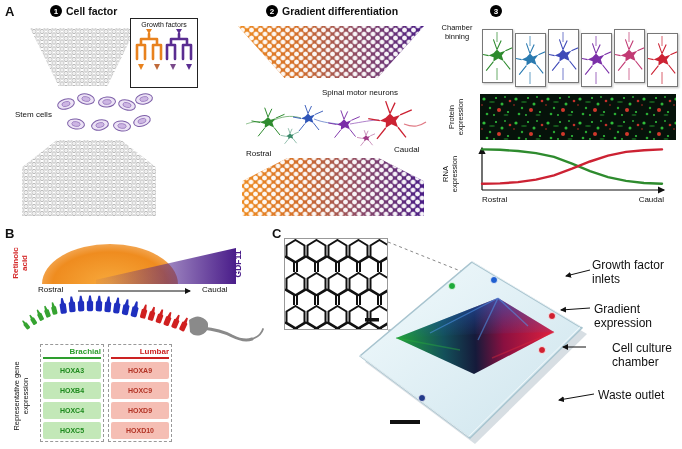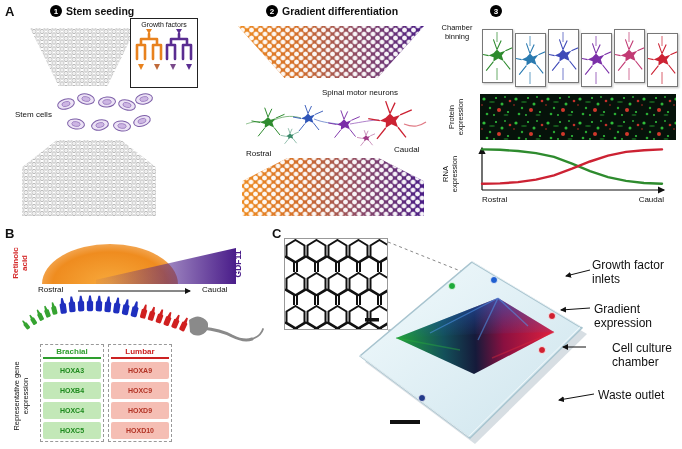--- a/index.html
+++ b/index.html
@@ -97,21 +97,21 @@
         <stop offset="0" stop-color="rgba(40,110,220,0.85)"></stop>
           <stop offset="1" stop-color="rgba(40,110,220,0)"></stop>
       </linearGradient>
     </defs>
   </svg>
 
   <div class="abs panel-letter" style="left:5px;top:4px">A</div>
 
   <div class="abs step-head" style="left:50px;top:5px">
     <span class="step-num">1</span>
-    <span>Stem seeding</span>
+    <span>Cell factor</span>
   </div>
 
   <div class="abs step-head" style="left:266px;top:5px">
     <span class="step-num">2</span>
     <span>Gradient differentiation</span>
   </div>
 
   <div class="abs step-head" style="left:490px;top:5px">
     <span class="step-num">3</span>
   </div>
@@ -325,28 +325,28 @@
       <path d="M173,28 q8,-6 14,-2 q6,3 5,9 q-1,6 -7,8 q-7,2 -11,-3 z" fill="currentColor"></path>
       <path d="M186,36 Q205,38 216,44 Q228,50 236,47" stroke="currentColor" stroke-width="3" stroke-linecap="round" fill="none"></path>
       <path d="M236,47 Q245,44 247,37" stroke="currentColor" stroke-width="1.8" stroke-linecap="round" fill="none"></path>
     </g>
   </svg>
 
   <div class="abs rotlbl" style="left:-30px;top:387px;width:104px;height:18px">Representative gene expression</div>
 
   <div class="abs" style="left:40px;top:344px;display:flex;gap:4px">
     <div class="gene-col">
-      <div class="gene-head" style="color: rgb(46, 158, 46);">Brachial</div>
+      <div class="gene-head" style="color: rgb(46, 158, 46); text-align: right;">Brachial</div>
       <div class="gene-cell c0">HOXA3</div>
       <div class="gene-cell c0">HOXB4</div>
       <div class="gene-cell c0">HOXC4</div>
       <div class="gene-cell c0">HOXC5</div>
     </div>
     <div class="gene-col">
-      <div class="gene-head" style="color: rgb(204, 34, 34);">Lumbar</div>
+      <div class="gene-head" style="color: rgb(204, 34, 34); text-align: right;">Lumbar</div>
       <div class="gene-cell c2">HOXA9</div>
       <div class="gene-cell c2">HOXC9</div>
       <div class="gene-cell c2">HOXD9</div>
       <div class="gene-cell c2">HOXD10</div>
     </div>
   </div>
 
   <div class="abs panel-letter" style="left:272px;top:226px">C</div>
 
   <svg class="abs" style="left:280px;top:230px" width="402" height="219" viewBox="0 0 402 219">

